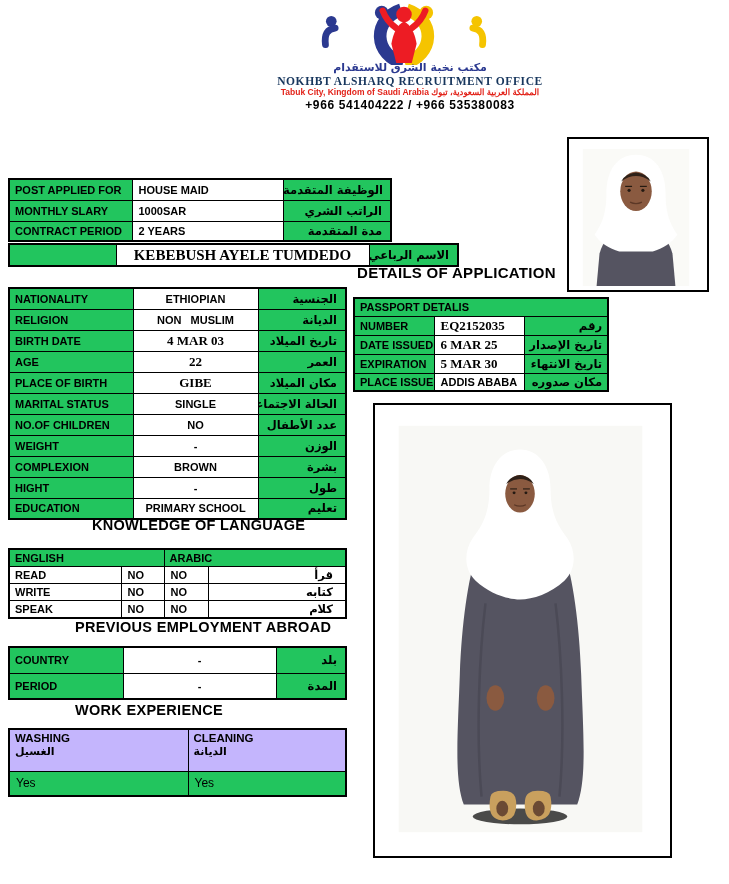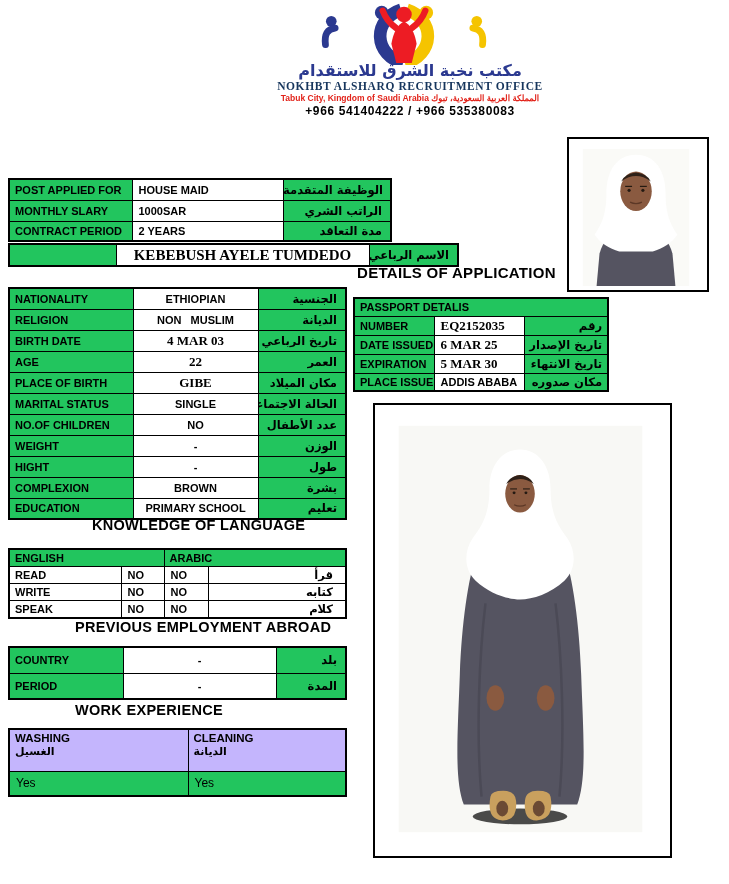--- a/index.html
+++ b/index.html
@@ -2,21 +2,21 @@
 <html><head>
 <meta charset="utf-8">
 <style>
   html,body{margin:0;padding:0;background:#fff;}
   #page{position:relative;width:729px;height:884px;background:#ffffff;overflow:hidden;
         font-family:"Liberation Sans",sans-serif;color:#000;}
 
   
   #logo{position:absolute;left:318px;top:1px;width:172px;height:64px;}
   .header-text{position:absolute;left:230px;top:62px;width:360px;text-align:center;line-height:1.08;}
-  .hdr-arabic{font-family:"DejaVu Sans",sans-serif;font-weight:bold;font-size:16px;color:#2b3990;direction:rtl;}
+  .hdr-arabic{font-family:"DejaVu Sans",sans-serif;font-weight:bold;font-size:11px;color:#2b3990;direction:rtl;}
   .hdr-office{font-family:"Liberation Serif",serif;font-weight:bold;font-size:11.5px;color:#17365d;letter-spacing:.6px;margin-top:1px;}
   .hdr-red{font-weight:bold;font-size:8.5px;color:#e2231a;margin-top:1px;}
   .hdr-phone{font-weight:bold;font-size:12px;color:#000;letter-spacing:.6px;margin-top:2px;}
 
   
   table{border-collapse:collapse;table-layout:fixed;position:absolute;border:2px solid #000;}
   td{border:1px solid #000;vertical-align:middle;overflow:hidden;white-space:nowrap;}
   .blue{background:#22c55e;}
   .lbl{font-weight:bold;font-size:11px;text-align:left;padding:0 0 0 5px;}
   .val{font-weight:bold;font-size:11px;text-align:center;}
@@ -95,21 +95,21 @@
       <td class="ar blue">الوظيفة المتقدمة إليها</td>
     </tr>
     <tr style="height:21px">
       <td class="lbl blue">MONTHLY SLARY</td>
       <td class="val-left">1000SAR</td>
       <td class="ar blue">الراتب الشري</td>
     </tr>
     <tr style="height:20px">
       <td class="lbl blue">CONTRACT PERIOD</td>
       <td class="val-left">2 YEARS</td>
-      <td class="ar blue">مدة التعاقد</td>
+      <td class="ar blue">مدة المتقدمة</td>
     </tr>
   </tbody>
     </table>
 
   <table id="name-table">
     <colgroup>
         <col style="width:107px">
         <col style="width:253px">
         <col style="width:89px">
       </colgroup>
@@ -140,21 +140,21 @@
       <td class="ar blue">الجنسية</td>
     </tr>
     <tr style="height:21px">
       <td class="lbl blue">RELIGION</td>
       <td class="val">NON&nbsp;&nbsp; MUSLIM</td>
       <td class="ar blue">الديانة</td>
     </tr>
     <tr style="height:21px">
       <td class="lbl blue">BIRTH DATE</td>
       <td class="val serif">4 MAR 03</td>
-      <td class="ar blue">تاريخ الرباعي</td>
+      <td class="ar blue">تاريخ الميلاد</td>
     </tr>
     <tr style="height:21px">
       <td class="lbl blue">AGE</td>
       <td class="val serif">22</td>
       <td class="ar blue">العمر</td>
     </tr>
     <tr style="height:21px">
       <td class="lbl blue">PLACE OF BIRTH</td>
       <td class="val serif">GIBE</td>
       <td class="ar blue">مكان الميلاد</td>
@@ -168,28 +168,28 @@
       <td class="lbl blue">NO.OF CHILDREN</td>
       <td class="val">NO</td>
       <td class="ar blue">عدد الأطفال</td>
     </tr>
     <tr style="height:21px">
       <td class="lbl blue">WEIGHT</td>
       <td class="val">-</td>
       <td class="ar blue">الوزن</td>
     </tr>
     <tr style="height:21px">
+      <td class="lbl blue">COMPLEXION</td>
+      <td class="val">BROWN</td>
+      <td class="ar blue">بشرة</td>
+    </tr>
+    <tr style="height:21px">
       <td class="lbl blue">HIGHT</td>
       <td class="val">-</td>
       <td class="ar blue">طول</td>
-    </tr>
-    <tr style="height:21px">
-      <td class="lbl blue">COMPLEXION</td>
-      <td class="val">BROWN</td>
-      <td class="ar blue">بشرة</td>
     </tr>
     <tr style="height:21px">
       <td class="lbl blue">EDUCATION</td>
       <td class="val">PRIMARY SCHOOL</td>
       <td class="ar blue">تعليم</td>
     </tr>
   </tbody>
     </table>
 
   <table id="passport-table">

